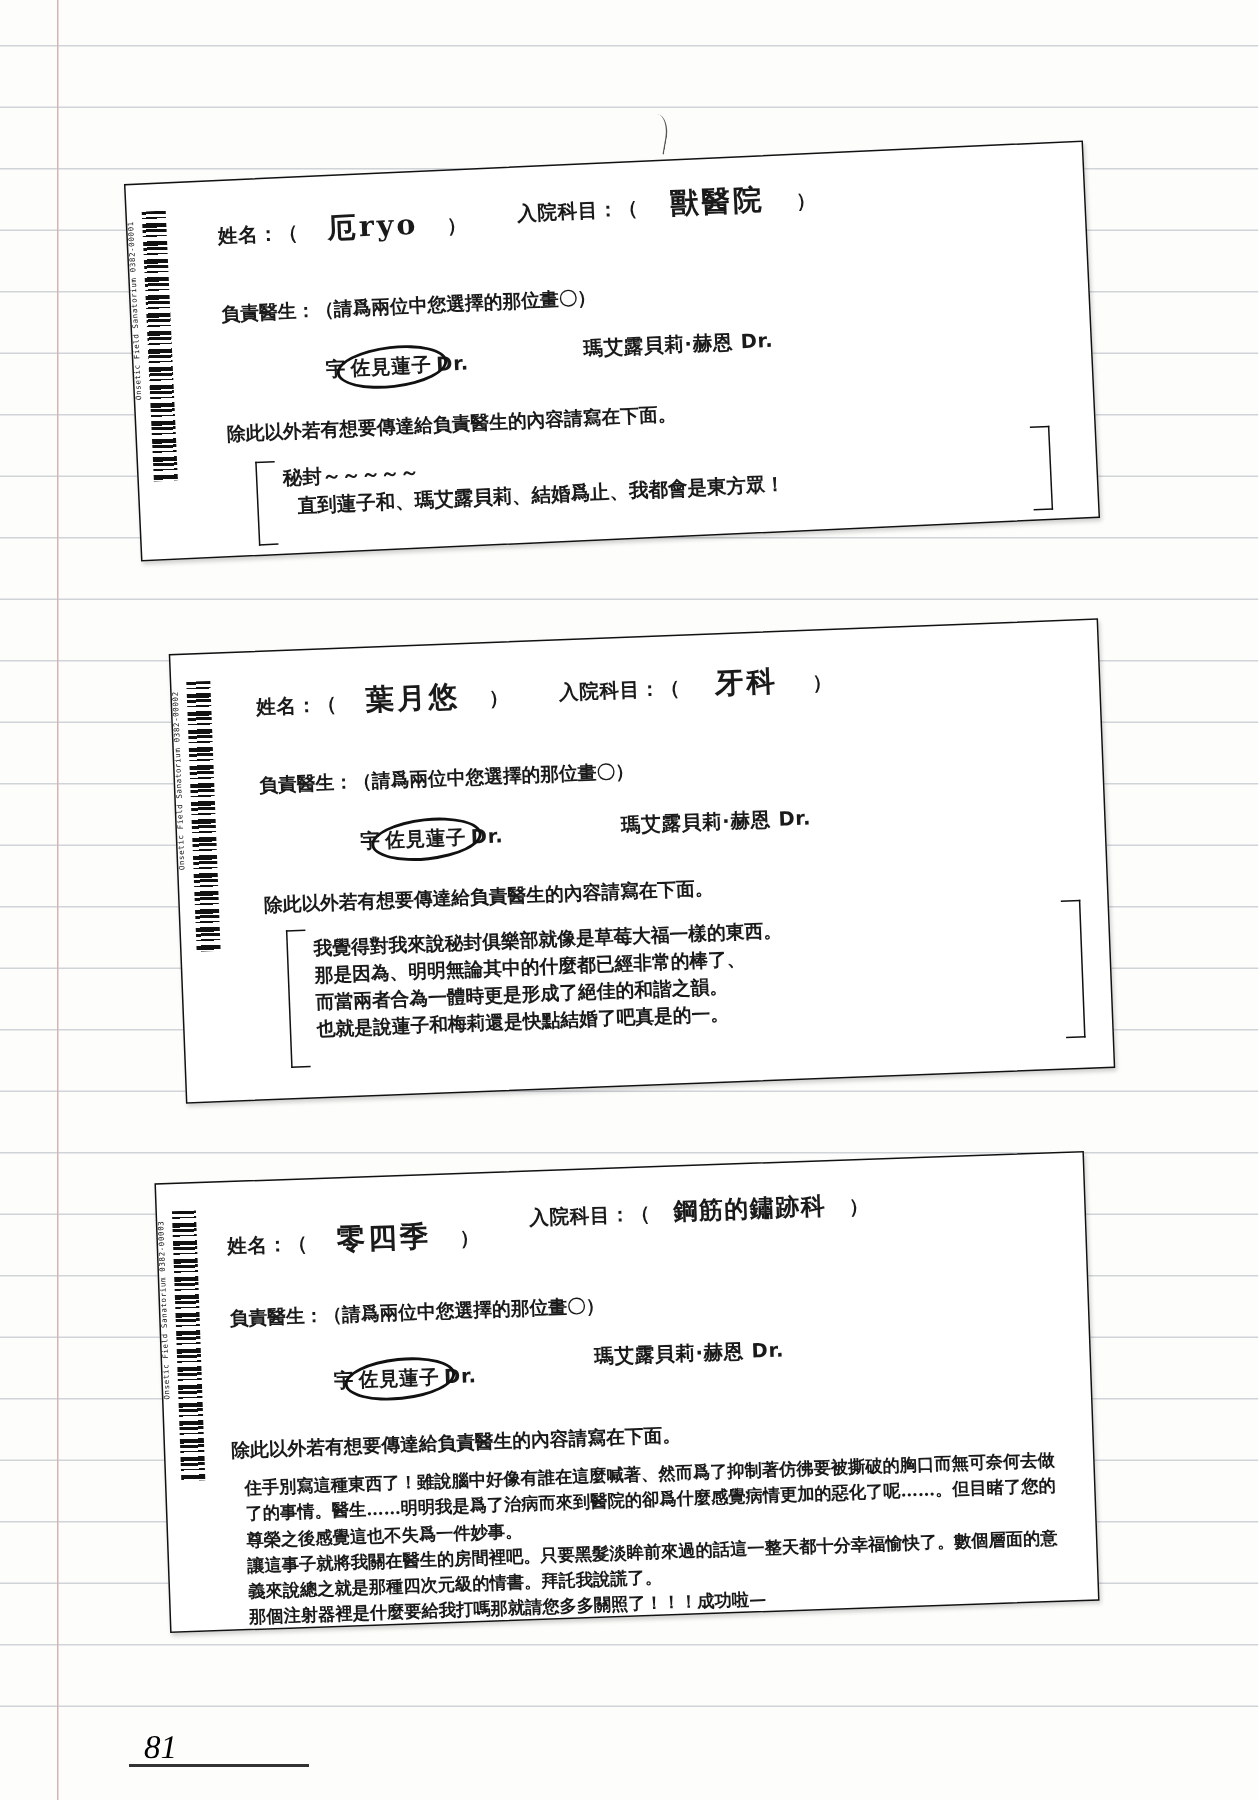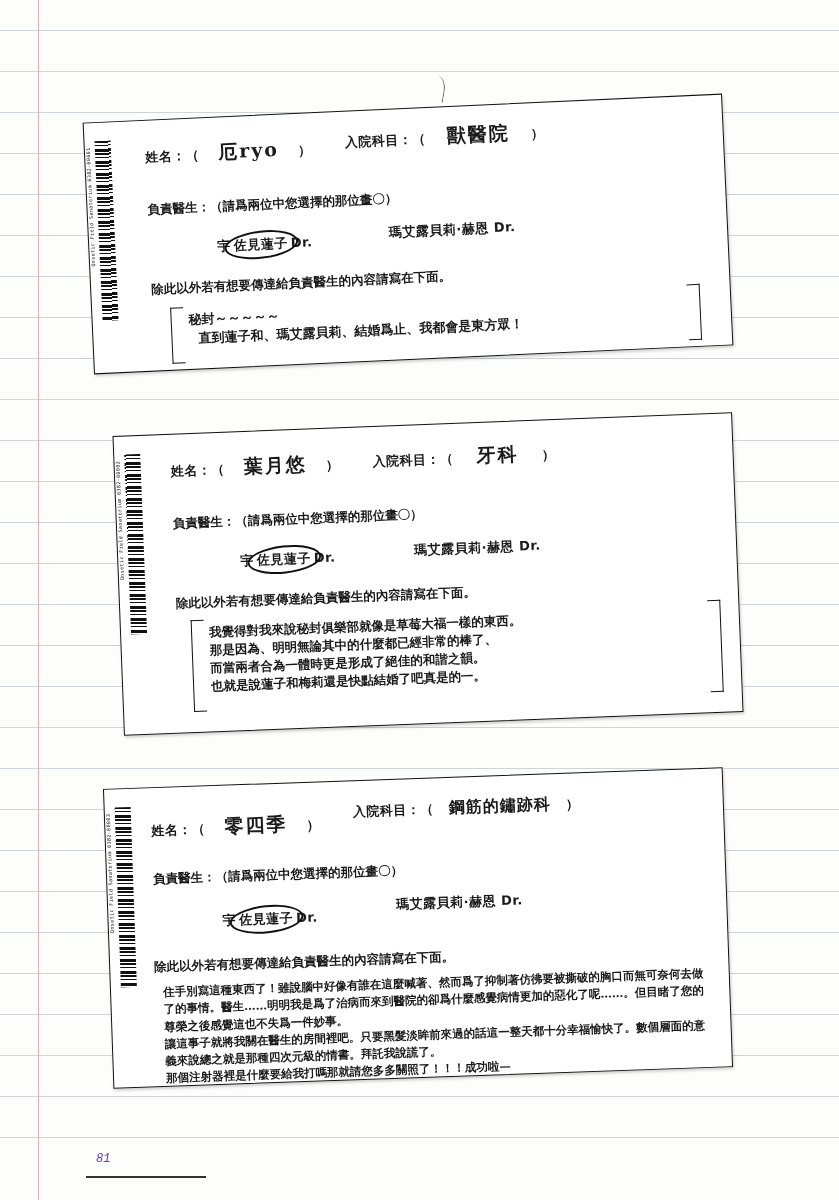--- a/index.html
+++ b/index.html
@@ -163,24 +163,24 @@
   }
   #slip-3 {
     left: 108px; top: 778px; width: 620px; height: 300px;
     transform: rotate(-2.0deg);
   }
 
   .page-number {
     position: absolute;
     left: 96px;
     top: 1152px;
-    font-family: Liberation Mono, monospace;
-    font-size: 12px;
+    font-family: Liberation Serif, serif;
+    font-size: 22px;
     font-style: italic;
-    color: #6d28d9;
+    color: #000000;
   }
   .page-number-rule {
     position: absolute;
     left: 86px;
     top: 1176px;
     width: 120px;
     height: 2px;
     background: #333;
   }
   .stray-mark {

